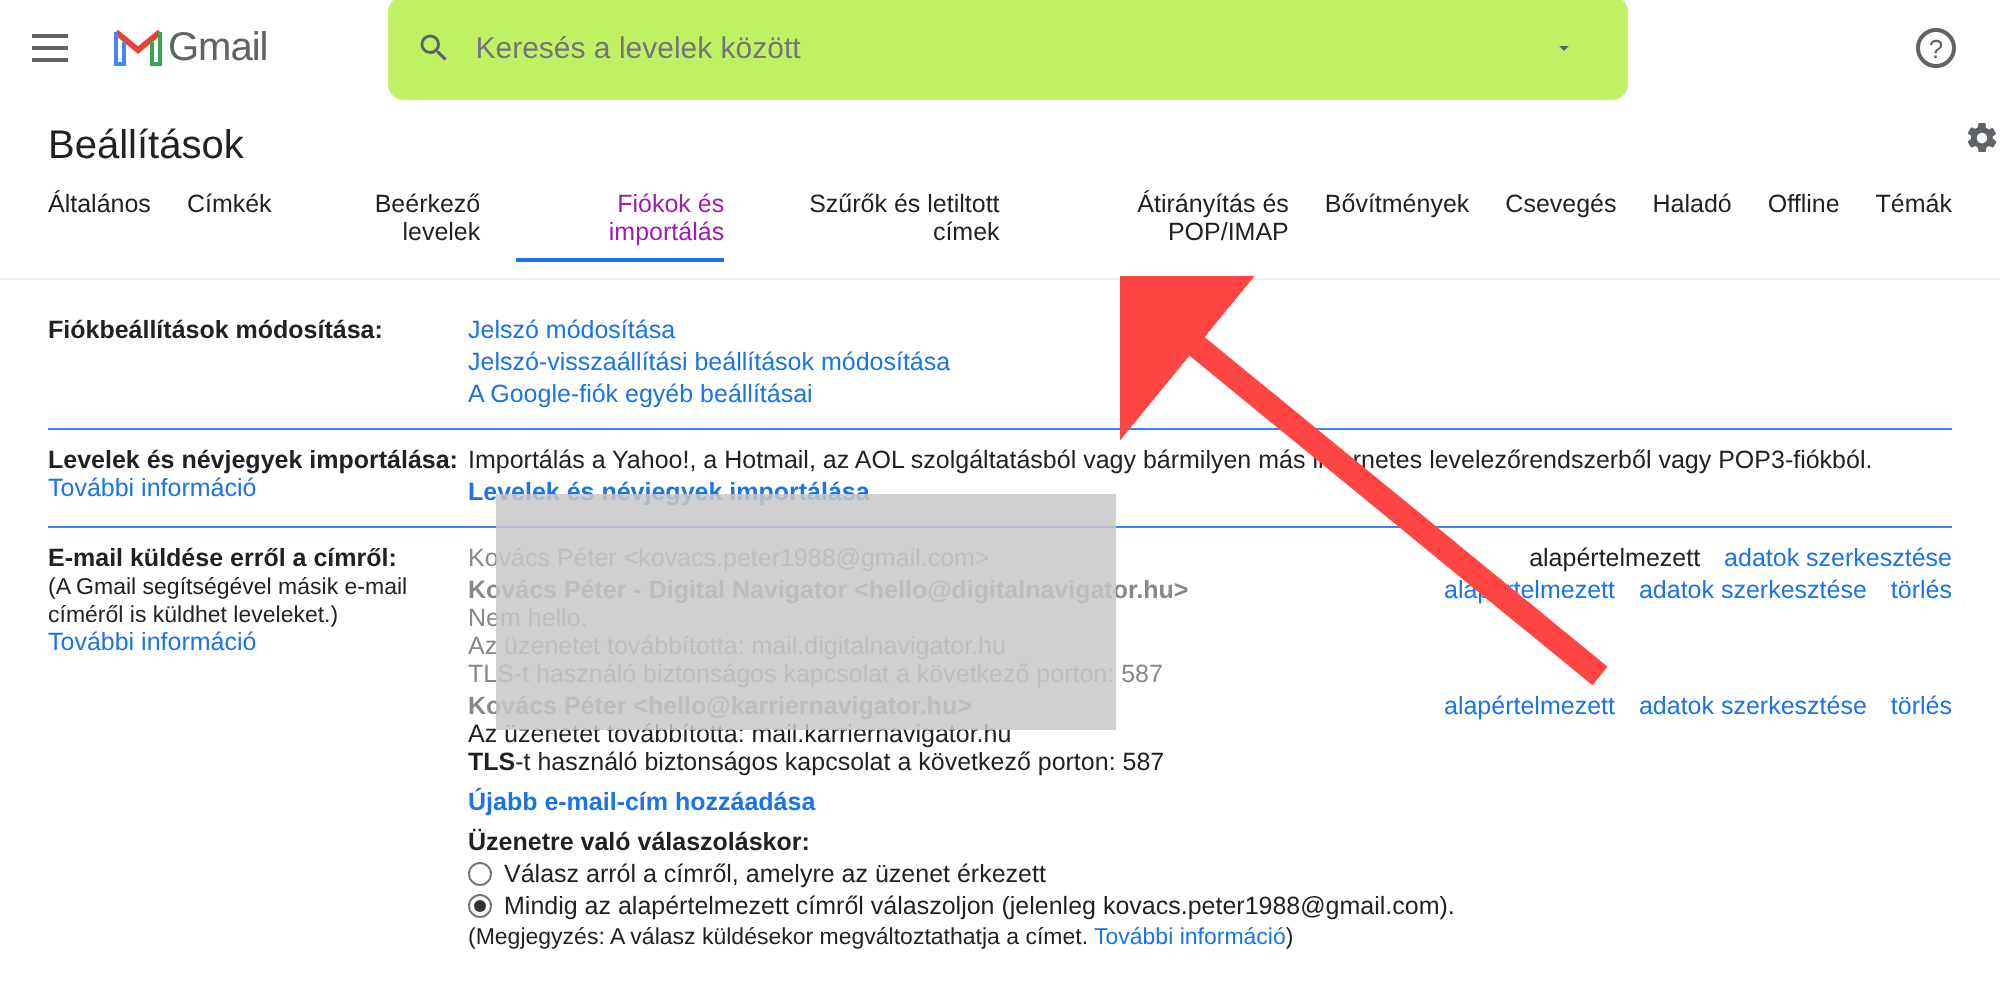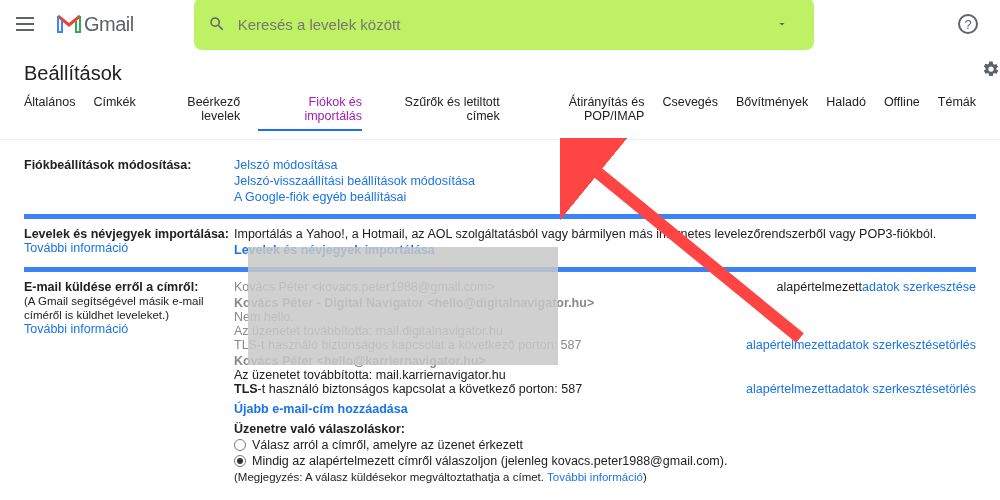--- a/index.html
+++ b/index.html
@@ -12,32 +12,32 @@
   .search-bar { flex: 1; max-width: 620px; background: #bef264; border-radius: 8px; height: 52px; display: flex; align-items: center; padding: 0 14px; }
   .search-bar svg { margin-right: 12px; }
   .search-bar input { border: none; background: transparent; outline: none; font-size: 15px; flex: 1; color: #5f6368; }
   .search-dd { margin-left: auto; }
   .help-icon { margin-left: auto; margin-right: 6px; width: 20px; height: 20px; border: 2px solid #5f6368; border-radius: 50%; display: flex; align-items: center; justify-content: center; font-size: 13px; color: #5f6368; cursor:pointer;}
   .page-title { font-size: 20px; padding: 14px 24px 10px; }
   .tabs { display: flex; gap: 18px; padding: 0 24px 8px; border-bottom: 1px solid #eee; font-size: 12.5px; text-align: right; }
   .tab { color: #212121; cursor: pointer; padding-bottom: 6px; }
   .tab.active { color: #a21caf; border-bottom: 2px solid #1a73e8; font-weight: 500; }
   .content { padding: 10px 24px; }
-  .section { display: flex; border-bottom: 5px solid #3b82f6; padding: 8px 0; }
+  .section { display: flex; border-bottom: 1px solid #3b82f6; padding: 8px 0; }
   .section:last-child{border-bottom:none;}
   .section-label { width: 210px; flex-shrink: 0; font-size: 12.5px; }
   .section-label b { font-weight: bold; }
   .section-label .sub { font-weight: normal; font-size: 11.5px; }
   .section-body { flex: 1; font-size: 12.5px; }
   .link { color: #1a73e8; cursor: pointer; }
   .link.bold{font-weight:bold;}
   .line { margin-bottom: 2px; }
-  .sendas-row { display: flex; align-items: flex-end; margin-bottom: 2px; }
+  .sendas-row { display: flex; align-items: flex-start; margin-bottom: 2px; }
   .sendas-main { flex: 1; }
-  .sendas-actions { display: flex; gap: 0; font-size: 12.5px; align-items:baseline;}
+  .sendas-actions { display: flex; gap: 12px; font-size: 12.5px; align-items:baseline;}
   .overlay-box { position: absolute; background: rgba(200,200,200,0.85); left: 248px; top: 247px; width: 310px; height: 118px; }
   .muted-row{color:#888;}
   .radio-row{display:flex;align-items:center;gap:6px;margin-top:2px;}
   .radio{width:12px;height:12px;border:1px solid #777;border-radius:50%;display:inline-block;position:relative;}
   .radio.checked::after{content:"";position:absolute;left:2px;top:2px;width:6px;height:6px;background:#333;border-radius:50%;}
   .note{font-size:11.5px;margin-top:3px;}
   .gear{position:absolute;right:0;top:60px;width:18px;height:18px;}
   .arrow { position: absolute; left: 560px; top: 138px; pointer-events: none; }
 </style>
 </head>
@@ -75,22 +75,22 @@
 
 <div class="page-title">Beállítások</div>
 
 <div class="tabs" id="tabs">
     <span class="tab">Általános</span>
     <span class="tab">Címkék</span>
     <span class="tab">Beérkező levelek</span>
     <span class="tab active">Fiókok és importálás</span>
     <span class="tab">Szűrők és letiltott címek</span>
     <span class="tab">Átirányítás és POP/IMAP</span>
+    <span class="tab">Bővítmények</span>
     <span class="tab">Csevegés</span>
-    <span class="tab">Bővítmények</span>
     <span class="tab">Haladó</span>
     <span class="tab">Offline</span>
     <span class="tab">Témák</span>
   </div>
 
 <div class="content">
   <div class="section">
     <div class="section-label"><b>Fiókbeállítások módosítása:</b></div>
     <div class="section-body">
       <div class="line"><span class="link">Jelszó módosítása</span></div>

